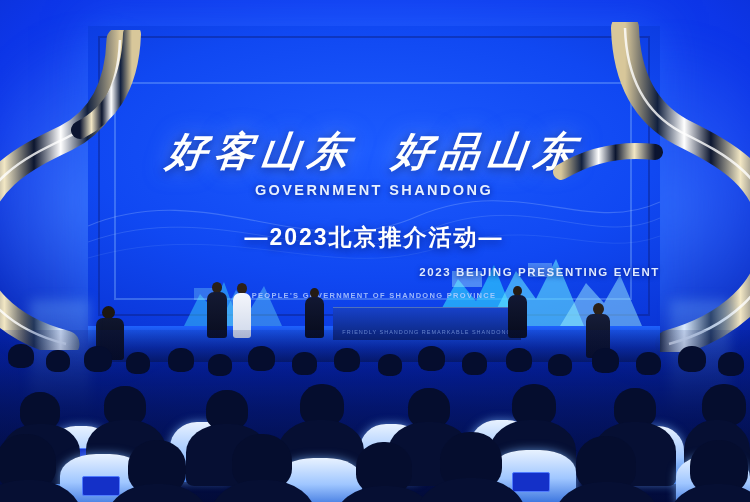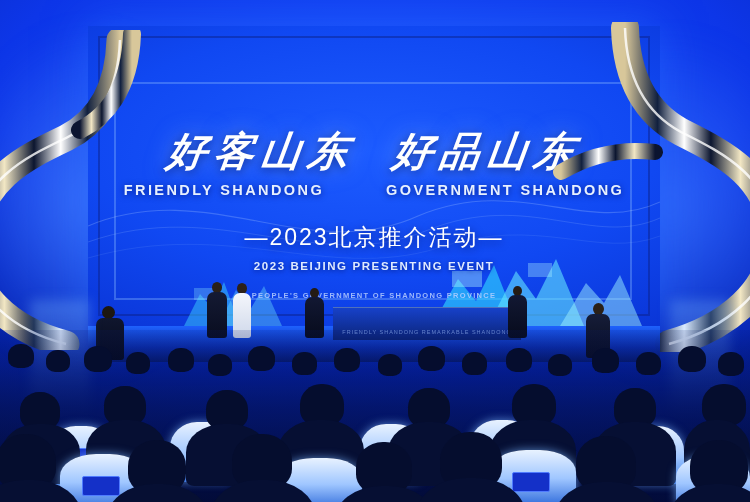--- a/index.html
+++ b/index.html
@@ -56,26 +56,26 @@
   }
   .cn-title span{display:inline-block;transform:skewX(-7deg);}
   .en-title{
     margin-top:10px;
     display:flex;justify-content:center;gap:62px;
     font-size:14.5px;font-weight:700;letter-spacing:2.4px;
     color:#e8f1ff;text-shadow:0 1px 6px rgba(0,20,110,.8);
   }
   .sub-cn{
     margin-top:24px;font-family:"Liberation Sans",sans-serif;
-    font-size:23px;font-weight:400;letter-spacing:2px;color:#fff;
+    font-size:23px;font-weight:700;letter-spacing:2px;color:#fff;
     text-shadow:0 2px 9px rgba(0,20,110,.8);
   }
   .sub-en{
-    margin-top:7px;font-size:11.5px;font-weight:700;letter-spacing:1.6px;
-    color:#dfeaff;text-shadow:0 1px 5px rgba(0,20,110,.8);
+    margin-top:13px;font-size:11.5px;font-weight:700;letter-spacing:1.6px;
+    color:#dfeaff;text-shadow:0 1px 5px rgba(0,20,110,.8);text-align:right;
   }
   .gov{
     position:absolute;left:0;right:0;top:262px;text-align:center;
   }
   .gov-cn{font-size:9px;font-weight:700;letter-spacing:2px;color:#cfe0ff;opacity:.92;}
   .gov-en{margin-top:3px;font-size:7.5px;font-weight:700;letter-spacing:1.3px;color:#bcd2ff;opacity:.82;}
   
   .mtn{position:absolute;bottom:0;pointer-events:none;}
   .mtn-r{right:18px;width:210px;height:85px;}
   .mtn-l{left:96px;width:130px;height:62px;opacity:.85;}
@@ -166,21 +166,20 @@
       <rect x="20" y="30" width="30" height="16" fill="#aef4ff" opacity=".4"></rect>
       <rect x="96" y="22" width="24" height="14" fill="#aef4ff" opacity=".35"></rect>
     </svg>
 
     <div class="headline">
       <div class="cn-title">
         <span>好客山东</span>
         <span>好品山东</span>
       </div>
       <div class="en-title">
-        <span>FRIENDLY SHANDONG</span>
         <span>GOVERNMENT SHANDONG</span>
       </div>
       <div class="sub-cn">—2023北京推介活动—</div>
       <div class="sub-en">2023 BEIJING PRESENTING EVENT</div>
     </div>
 
     <div class="gov">
       <div class="gov-en">PEOPLE'S GOVERNMENT OF SHANDONG PROVINCE</div>
     </div>
   </div>

